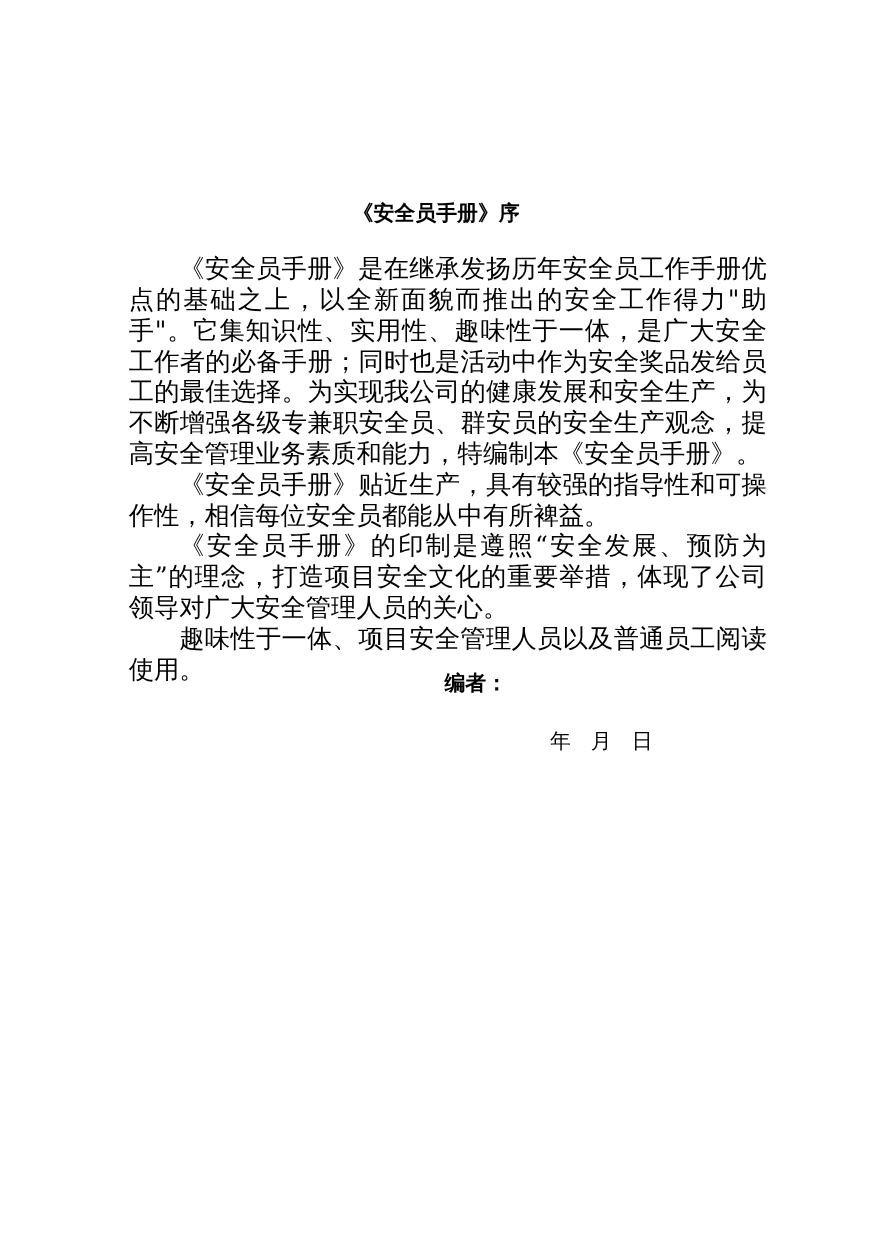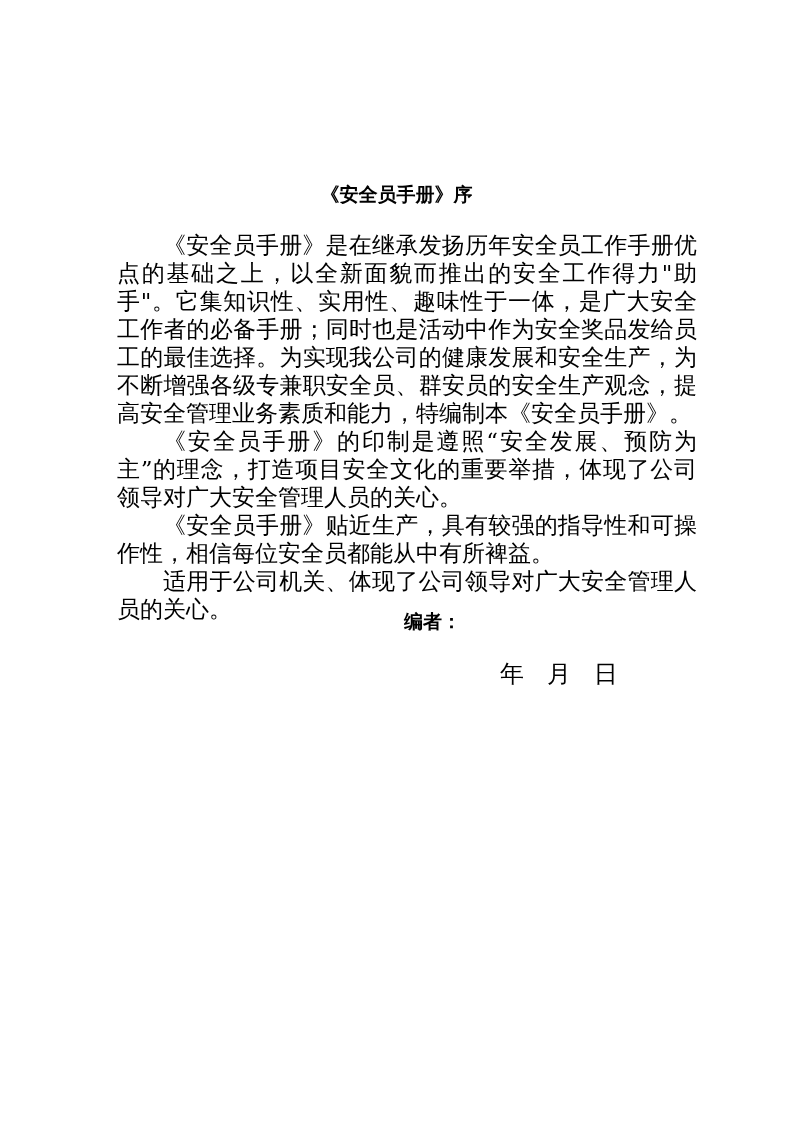--- a/index.html
+++ b/index.html
@@ -17,31 +17,31 @@
     }
     .body p { margin: 0; text-indent: 2em; }
     .editor {
       position: absolute; top: 608px; left: 404px;
       font-family: Liberation Sans, sans-serif;
       font-weight: bold; font-size: 19px; line-height: 28px;
     }
     .date {
       position: absolute; top: 660px; left: 500px;
       font-family: "DejaVu Sans", "Liberation Sans", sans-serif;
-      font-size: 24px; line-height: 28px; white-space: pre;
+      font-size: 19px; line-height: 28px; white-space: pre;
     }
   </style>
 </head>
 <body>
 
 <div class="page">
   <div class="title">《安全员手册》序</div>
 
   <div class="body">
     <p>《安全员手册》是在继承发扬历年安全员工作手册优点的基础之上，以全新面貌而推出的安全工作得力"助手"。它集知识性、实用性、趣味性于一体，是广大安全工作者的必备手册；同时也是活动中作为安全奖品发给员工的最佳选择。为实现我公司的健康发展和安全生产，为不断增强各级专兼职安全员、群安员的安全生产观念，提高安全管理业务素质和能力，特编制本《安全员手册》。</p>
+    <p>《安全员手册》贴近生产，具有较强的指导性和可操作性，相信每位安全员都能从中有所裨益。</p>
     <p>《安全员手册》的印制是遵照“安全发展、预防为主”的理念，打造项目安全文化的重要举措，体现了公司领导对广大安全管理人员的关心。</p>
-    <p>《安全员手册》贴近生产，具有较强的指导性和可操作性，相信每位安全员都能从中有所裨益。</p>
-    <p>适用于公司机关、体现了公司领导对广大安全管理人员的关心。</p>
+    <p>趣味性于一体、项目安全管理人员以及普通员工阅读使用。</p>
   </div>
 
   <div class="editor">编者：</div>
   <div class="date">年   月   日</div>
 </div>
 
 </body></html>

